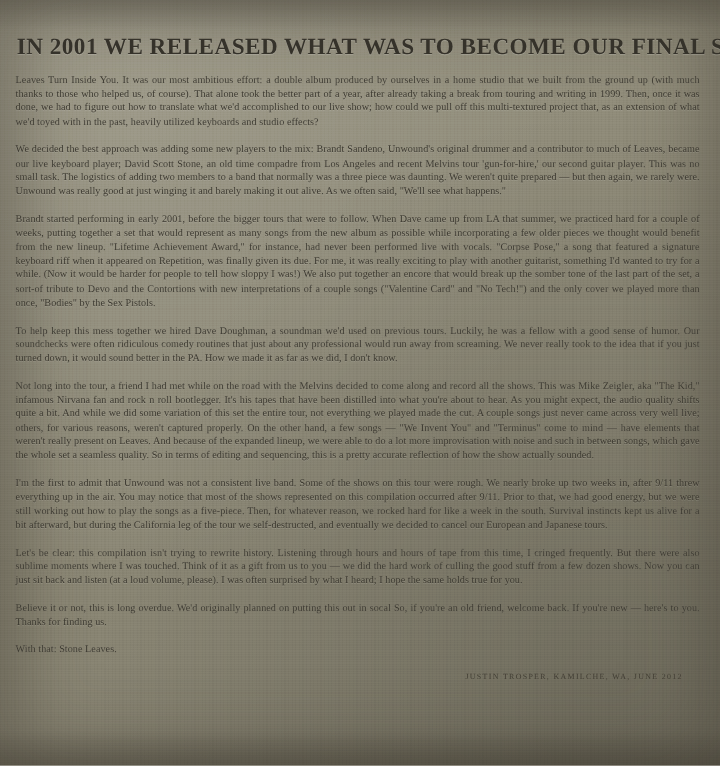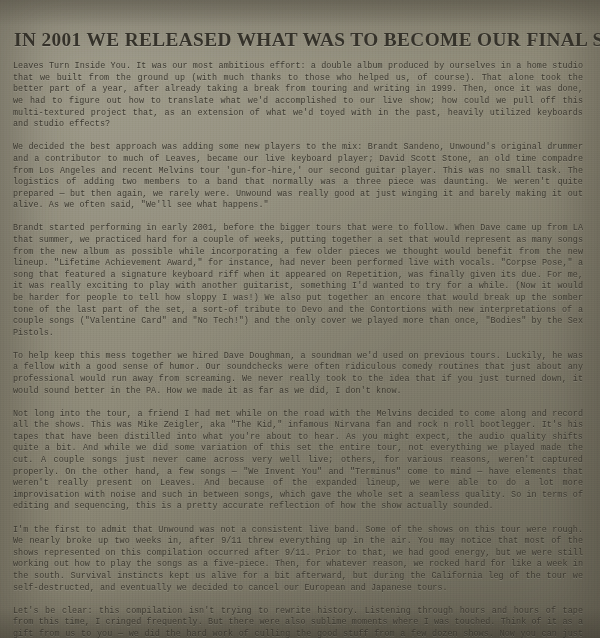--- a/index.html
+++ b/index.html
@@ -77,21 +77,20 @@
   }
 
   p.body {
     margin: 0 0 11.5px 0;
     font-size: 8.45px;
     line-height: 11.6px;
     text-align: justify;
     color: #3c3930;
     text-shadow: 0 0.5px 0 rgba(255,255,255,0.13);
     letter-spacing: 0.05px;
-    font-family: Liberation Mono, monospace;
   }
   p.body.tight { margin-bottom: 11px; }
 
   .signoff {
     margin-top: 14px;
     text-align: right;
     font-size: 6.6px;
     letter-spacing: 1.1px;
     color: #413d33;
     padding-right: 14px;
@@ -110,17 +109,18 @@
 
     <h1 class="headline">IN 2001 WE RELEASED WHAT WAS TO BECOME OUR FINAL STUDIO ALBUM.</h1>
 
     <p class="body">Leaves Turn Inside You. It was our most ambitious effort: a double album produced by ourselves in a home studio that we built from the ground up (with much thanks to those who helped us, of course). That alone took the better part of a year, after already taking a break from touring and writing in 1999. Then, once it was done, we had to figure out how to translate what we'd accomplished to our live show; how could we pull off this multi-textured project that, as an extension of what we'd toyed with in the past, heavily utilized keyboards and studio effects?</p>
     <p class="body">We decided the best approach was adding some new players to the mix: Brandt Sandeno, Unwound's original drummer and a contributor to much of Leaves, became our live keyboard player; David Scott Stone, an old time compadre from Los Angeles and recent Melvins tour 'gun-for-hire,' our second guitar player. This was no small task. The logistics of adding two members to a band that normally was a three piece was daunting. We weren't quite prepared — but then again, we rarely were. Unwound was really good at just winging it and barely making it out alive. As we often said, "We'll see what happens."</p>
     <p class="body">Brandt started performing in early 2001, before the bigger tours that were to follow. When Dave came up from LA that summer, we practiced hard for a couple of weeks, putting together a set that would represent as many songs from the new album as possible while incorporating a few older pieces we thought would benefit from the new lineup. "Lifetime Achievement Award," for instance, had never been performed live with vocals. "Corpse Pose," a song that featured a signature keyboard riff when it appeared on Repetition, was finally given its due. For me, it was really exciting to play with another guitarist, something I'd wanted to try for a while. (Now it would be harder for people to tell how sloppy I was!) We also put together an encore that would break up the somber tone of the last part of the set, a sort-of tribute to Devo and the Contortions with new interpretations of a couple songs ("Valentine Card" and "No Tech!") and the only cover we played more than once, "Bodies" by the Sex Pistols.</p>
     <p class="body">To help keep this mess together we hired Dave Doughman, a soundman we'd used on previous tours. Luckily, he was a fellow with a good sense of humor. Our soundchecks were often ridiculous comedy routines that just about any professional would run away from screaming. We never really took to the idea that if you just turned down, it would sound better in the PA. How we made it as far as we did, I don't know.</p>
     <p class="body">Not long into the tour, a friend I had met while on the road with the Melvins decided to come along and record all the shows. This was Mike Zeigler, aka "The Kid," infamous Nirvana fan and rock n roll bootlegger. It's his tapes that have been distilled into what you're about to hear. As you might expect, the audio quality shifts quite a bit. And while we did some variation of this set the entire tour, not everything we played made the cut. A couple songs just never came across very well live; others, for various reasons, weren't captured properly. On the other hand, a few songs — "We Invent You" and "Terminus" come to mind — have elements that weren't really present on Leaves. And because of the expanded lineup, we were able to do a lot more improvisation with noise and such in between songs, which gave the whole set a seamless quality. So in terms of editing and sequencing, this is a pretty accurate reflection of how the show actually sounded.</p>
     <p class="body">I'm the first to admit that Unwound was not a consistent live band. Some of the shows on this tour were rough. We nearly broke up two weeks in, after 9/11 threw everything up in the air. You may notice that most of the shows represented on this compilation occurred after 9/11. Prior to that, we had good energy, but we were still working out how to play the songs as a five-piece. Then, for whatever reason, we rocked hard for like a week in the south. Survival instincts kept us alive for a bit afterward, but during the California leg of the tour we self-destructed, and eventually we decided to cancel our European and Japanese tours.</p>
     <p class="body">Let's be clear: this compilation isn't trying to rewrite history. Listening through hours and hours of tape from this time, I cringed frequently. But there were also sublime moments where I was touched. Think of it as a gift from us to you — we did the hard work of culling the good stuff from a few dozen shows. Now you can just sit back and listen (at a loud volume, please). I was often surprised by what I heard; I hope the same holds true for you.</p>
+    <p class="body tight">Believe it or not, this is long overdue. We'd originally planned on putting this out in socal So, if you're an old friend, welcome back. If you're new — here's to you. Thanks for finding us.</p>
     <p class="body tight">With that: Stone Leaves.</p>
 
     <div class="signoff">JUSTIN TROSPER, KAMILCHE, WA, JUNE 2012</div>
   </div>
 </div>
 
 </body></html>

